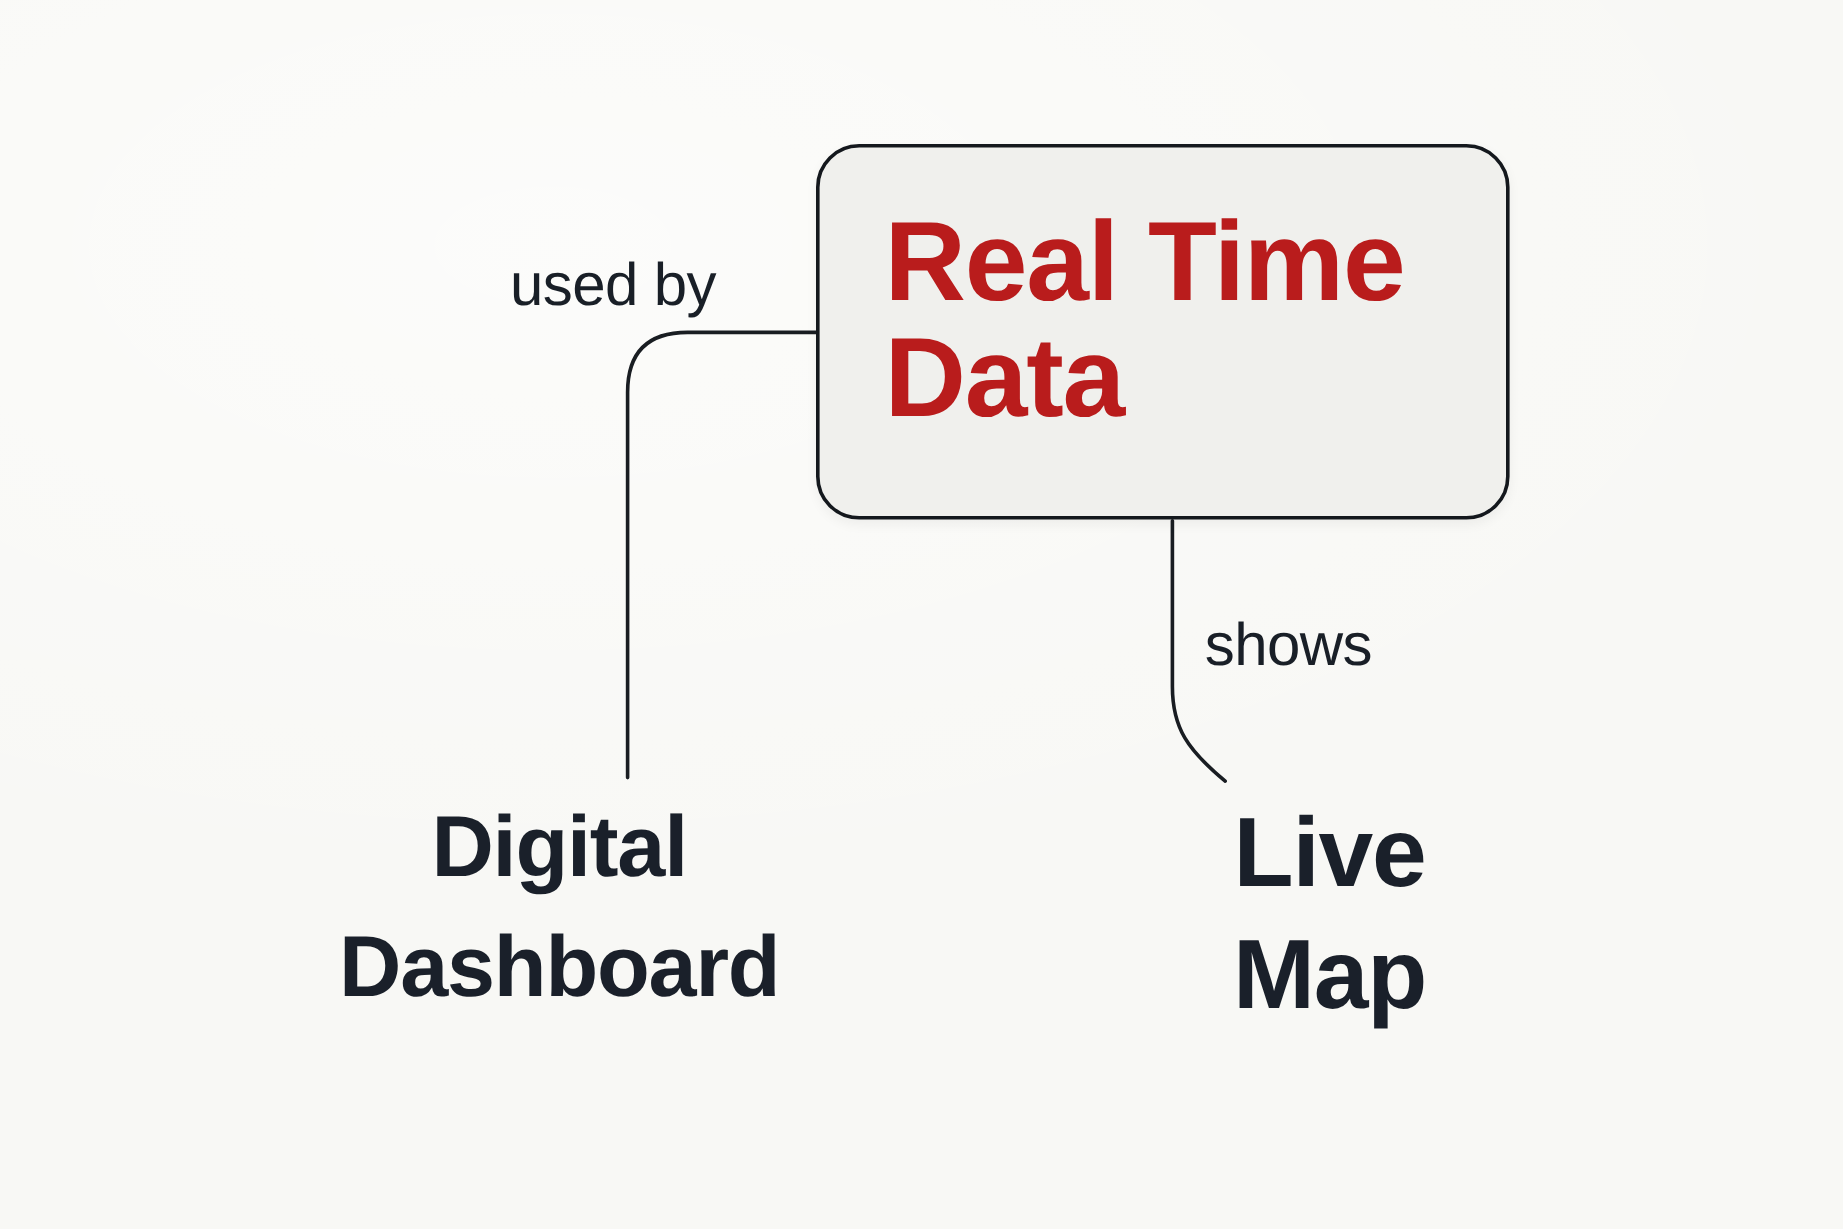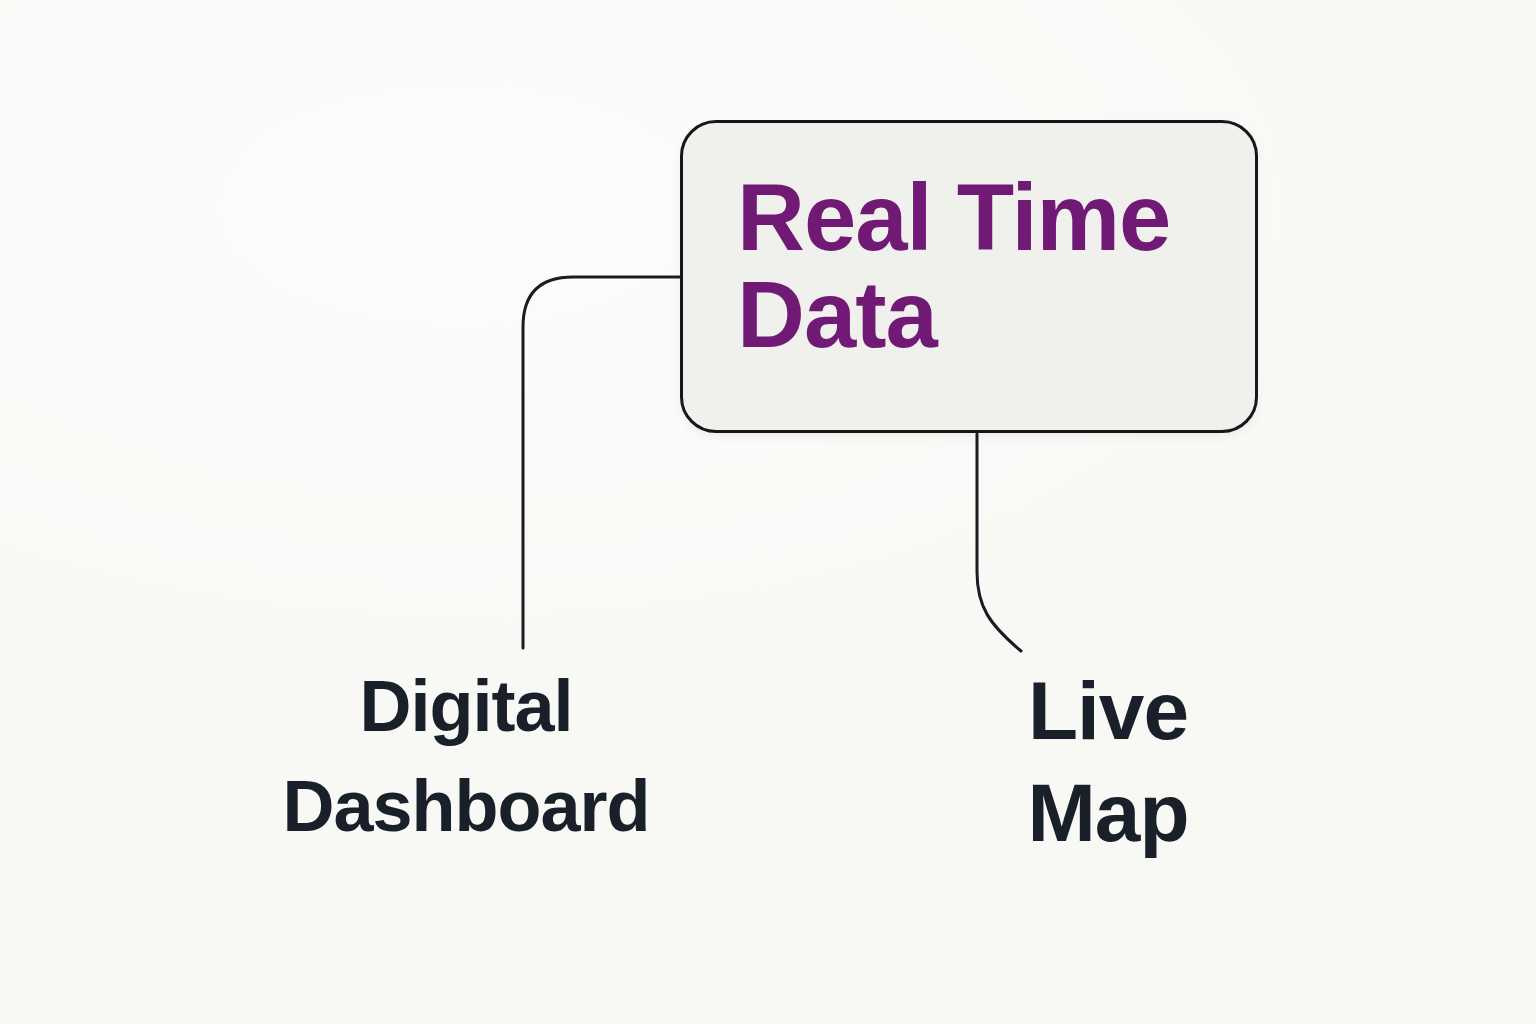--- a/index.html
+++ b/index.html
@@ -48,21 +48,21 @@
   }
   .node-box .node-label {
     position: absolute;
     left: 54px;
     top: 46px;
     width: 470px;
     font-size: 94px;
     line-height: 97px;
     font-weight: 700;
     letter-spacing: -1px;
-    color: #701a75;
+    color: #b91c1c;
   }
   .free-label {
     position: absolute;
     color: #1a202a;
     font-weight: 700;
     letter-spacing: -1px;
   }
   .label-driver {
     left: 228px;
     top: 424px;
@@ -114,15 +114,17 @@
 
   <div class="node-box">
     <div class="node-label">Real Time Data</div>
   </div>
 
 
   <div class="free-label label-digital-dashboard">Digital Dashboard</div>
 
   <div class="free-label label-live-map">Live Map</div>
 
+  <div class="edge-label edge-label-used-by">used by</div>
 
+  <div class="edge-label edge-label-shows">shows</div>
 
 </div>
 
 </body></html>

